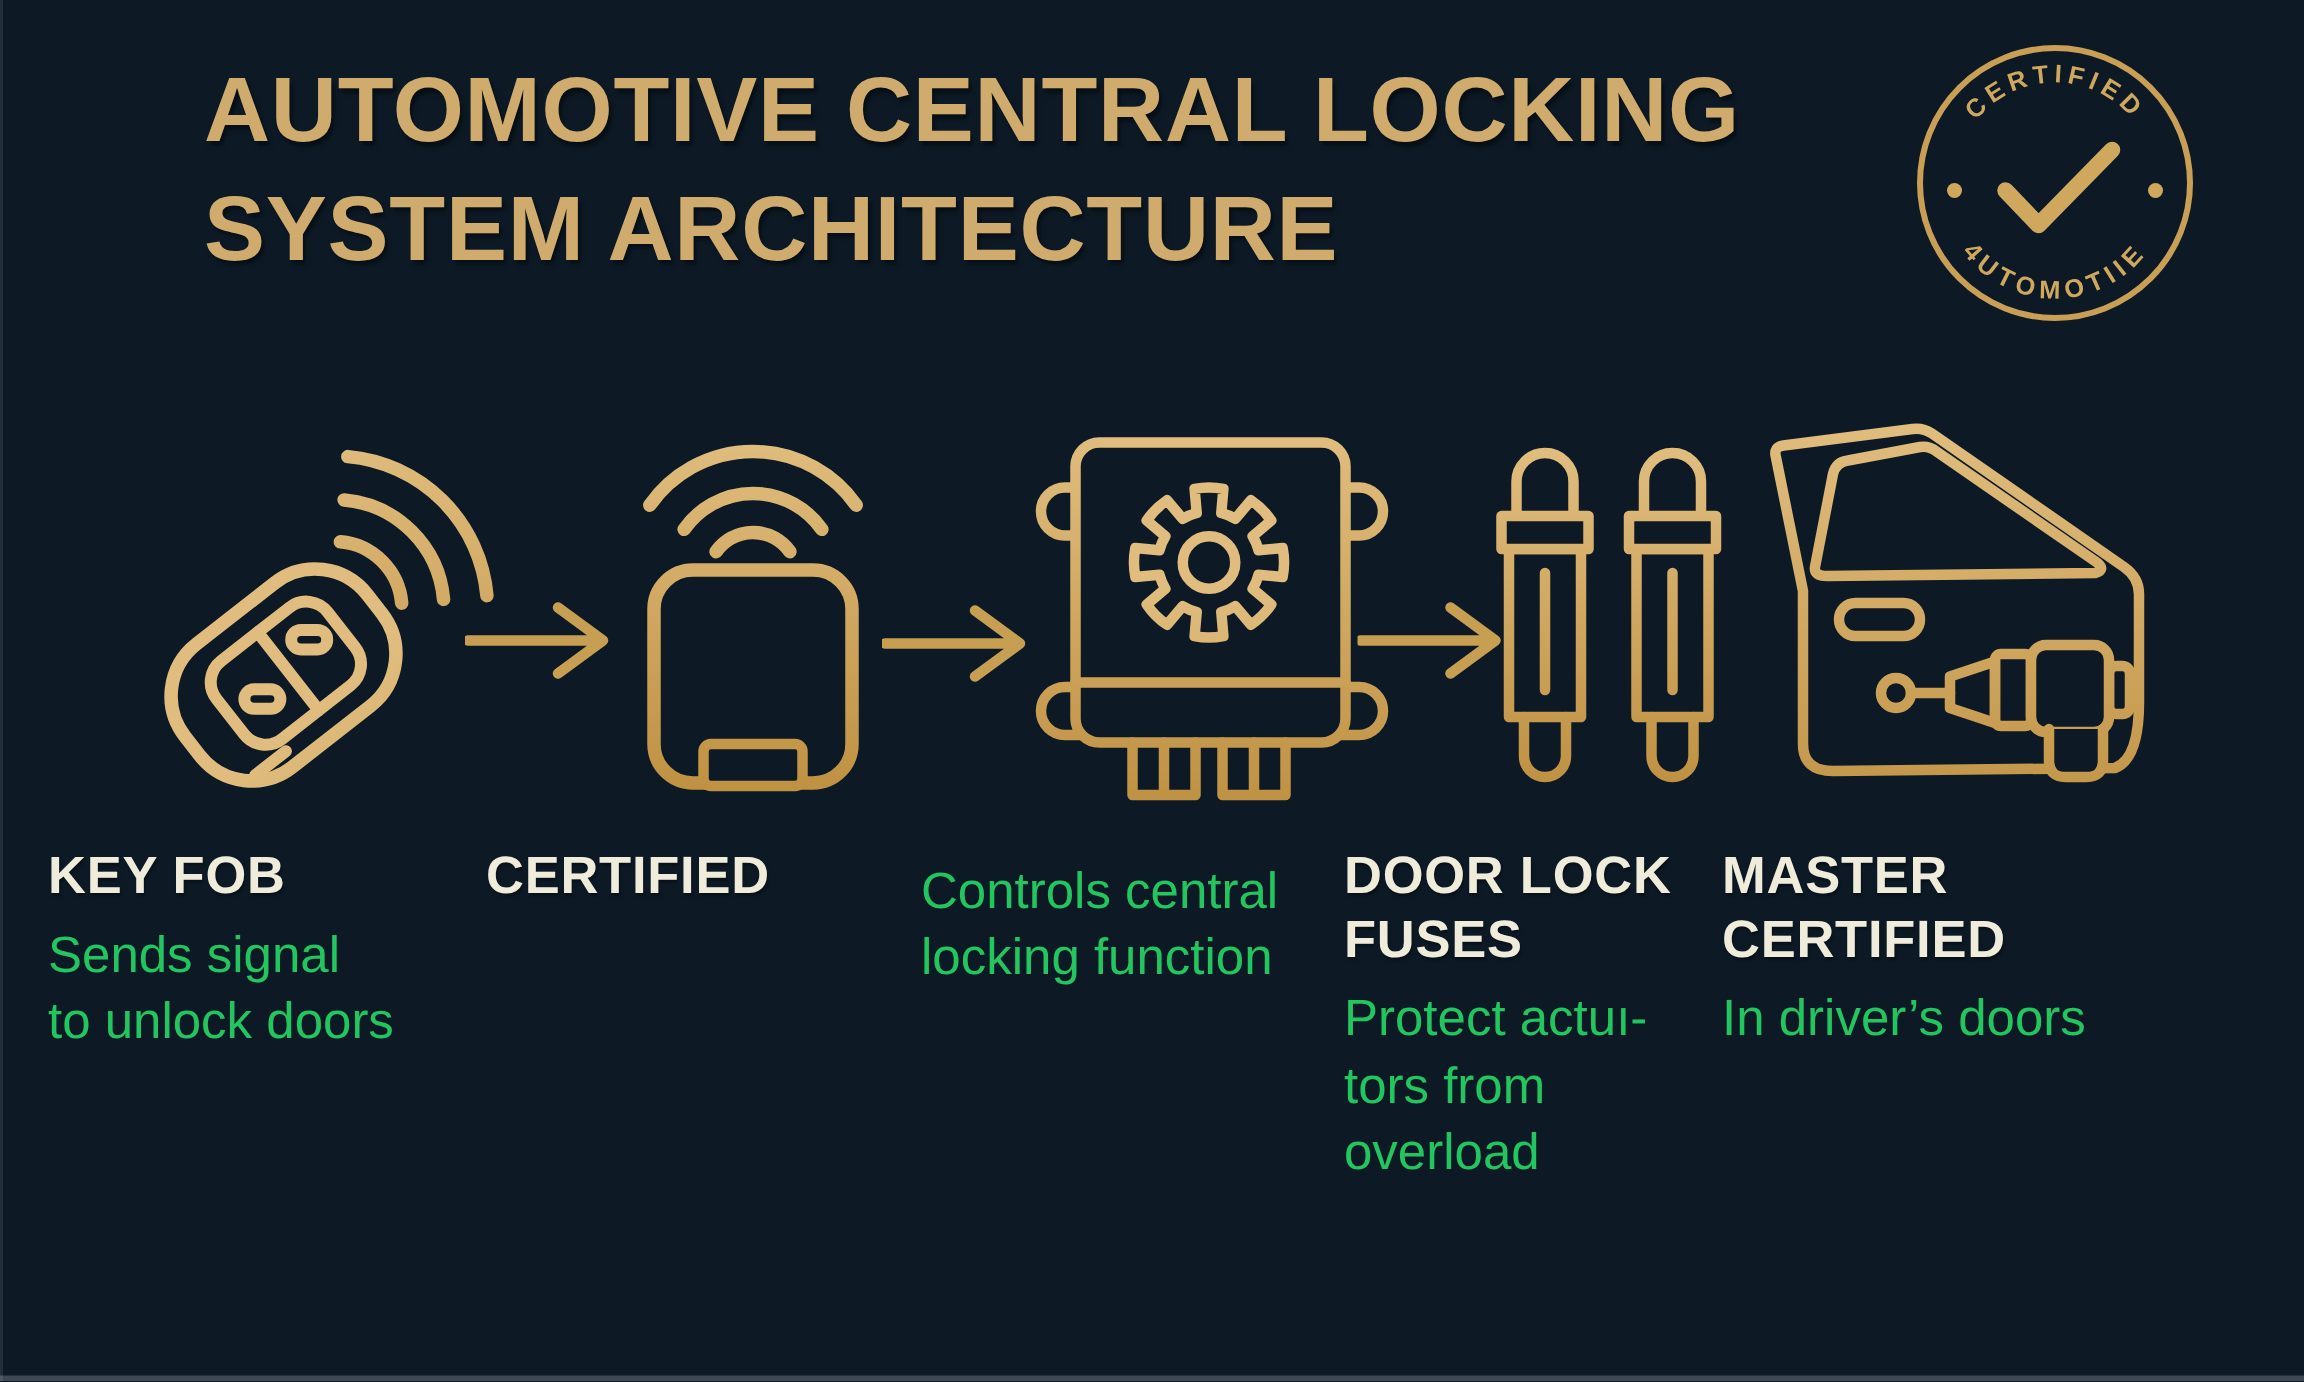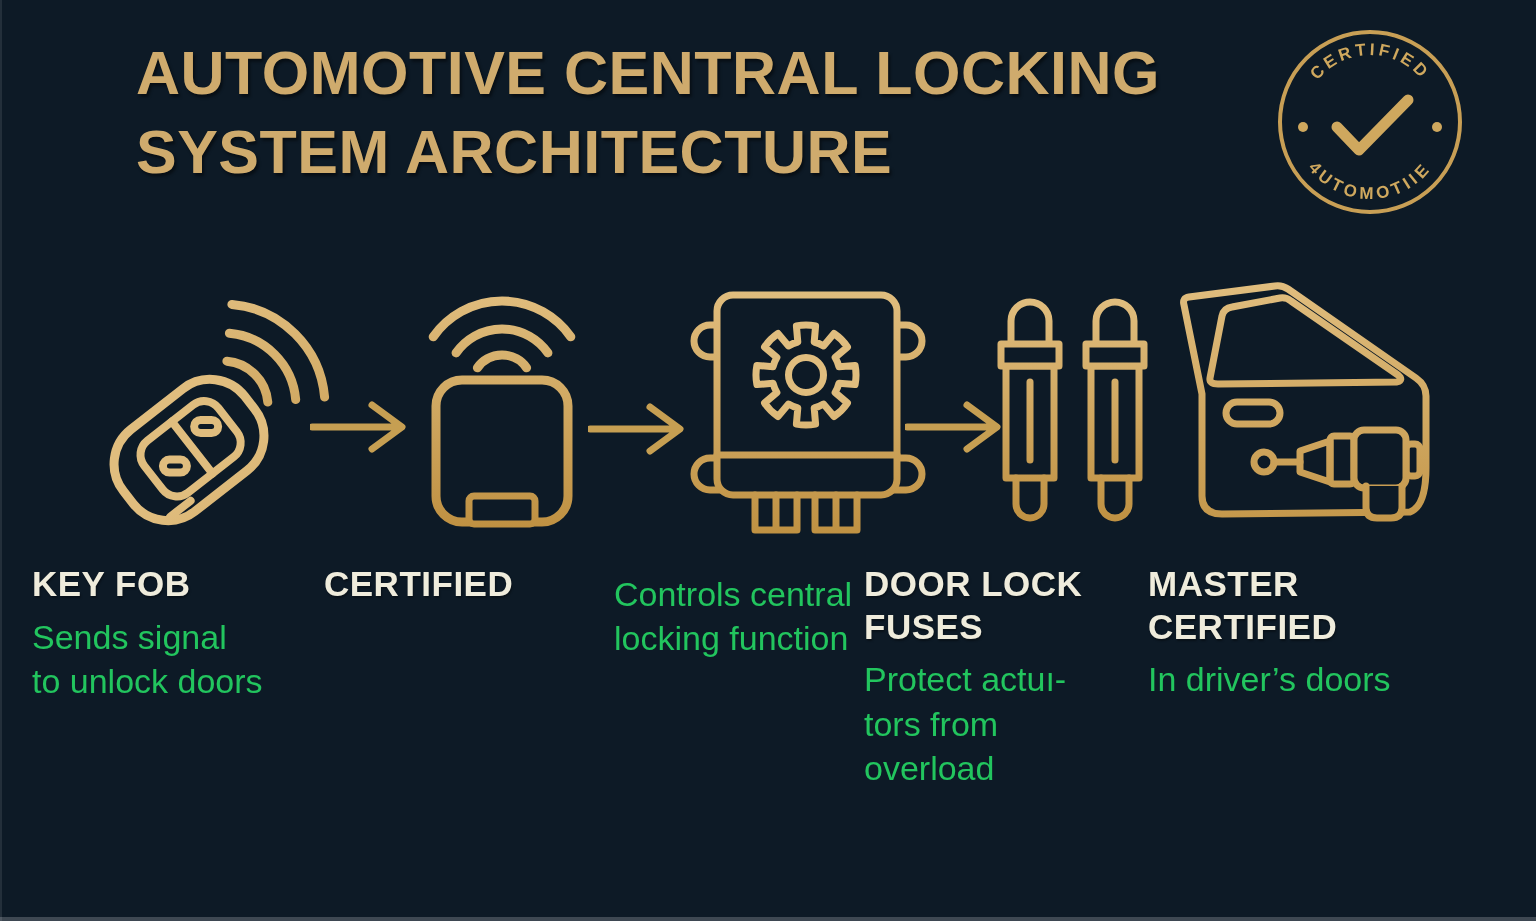--- a/index.html
+++ b/index.html
@@ -196,21 +196,21 @@
     <div class="comp-desc">Sends signal
 to unlock doors</div>
   </div>
   <div class="component-label" style="left:504px">
     <div class="comp-heading">CERTIFIED</div>
   </div>
   <div class="component-label" style="left:794px">
     <div class="comp-desc">Controls central
 locking function</div>
   </div>
-  <div class="component-label" style="left:1044px">
+  <div class="component-label" style="left:1076px">
     <div class="comp-heading">DOOR LOCK
 FUSES</div>
     <div class="comp-desc">Protect actuı-
 tors from
 overload</div>
   </div>
   <div class="component-label" style="left:1328px">
     <div class="comp-heading">MASTER
 CERTIFIED</div>
     <div class="comp-desc">In driver’s doors</div>

